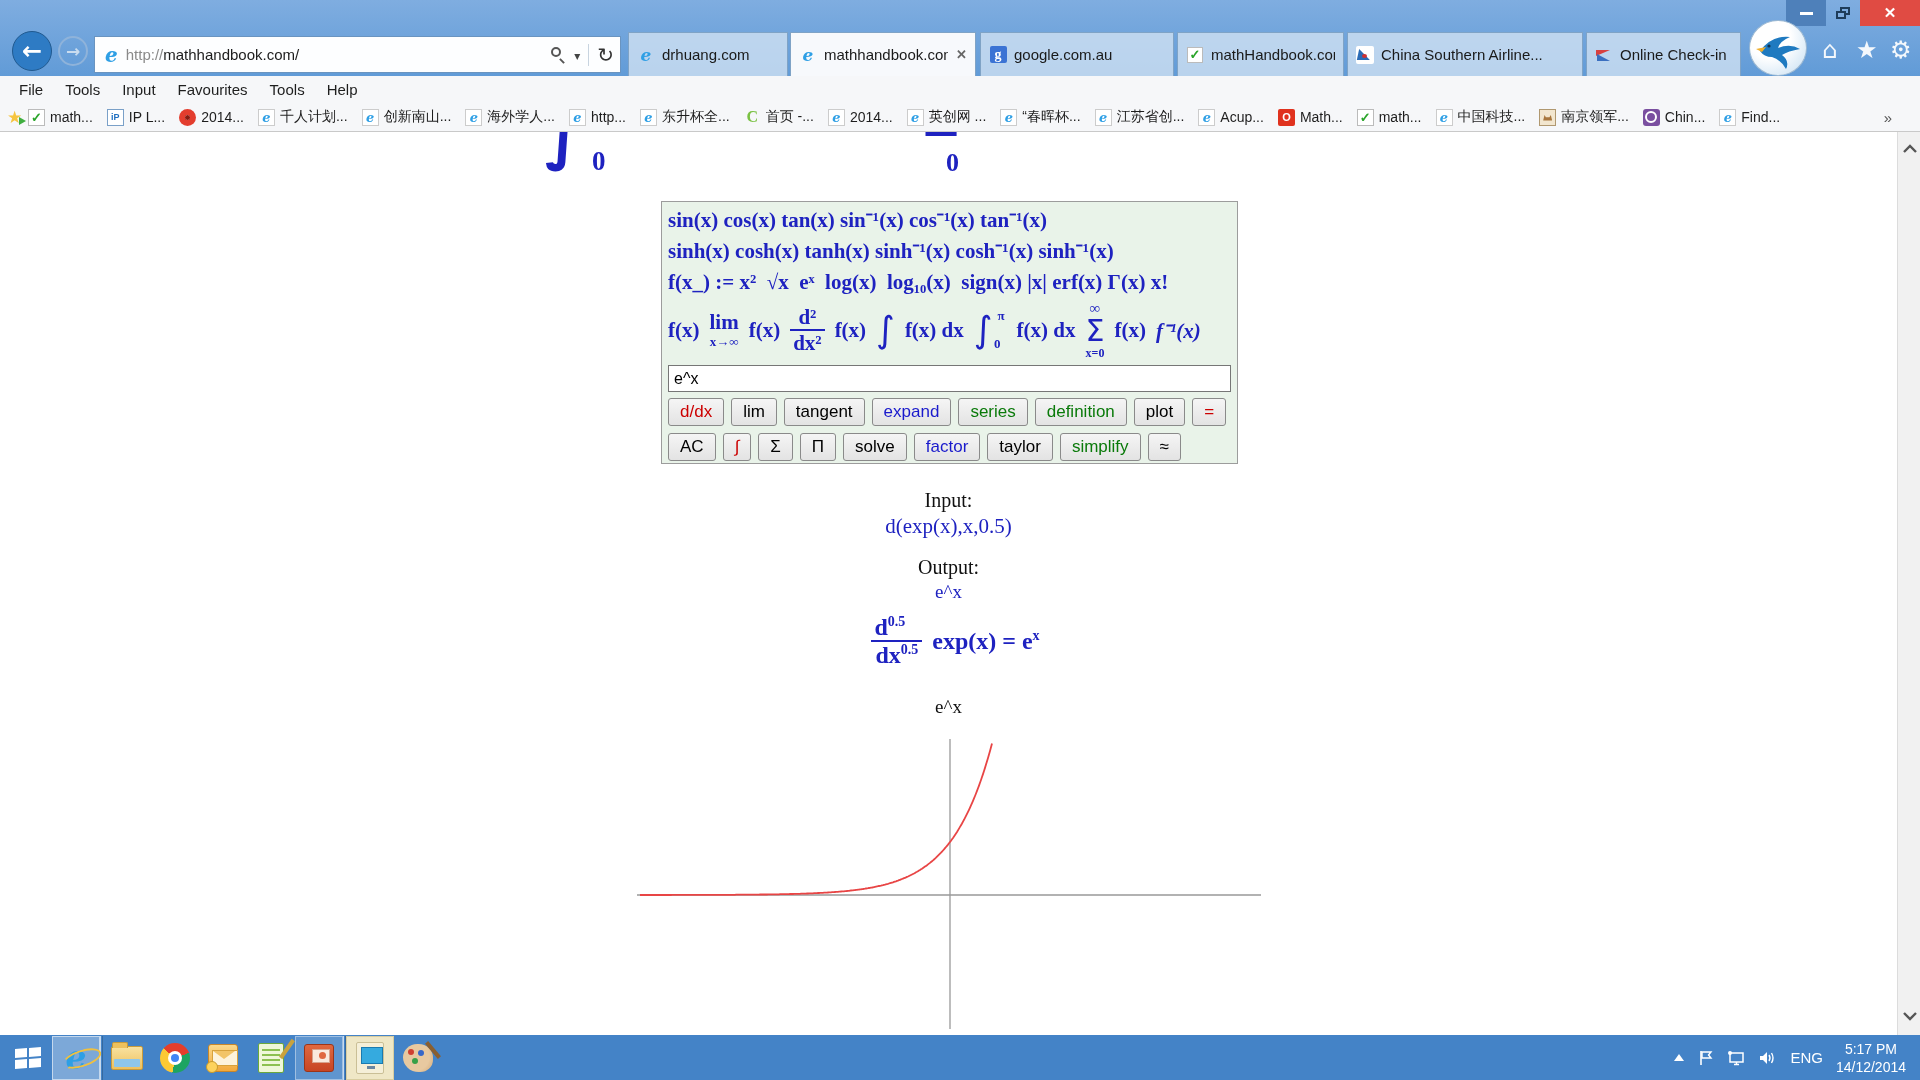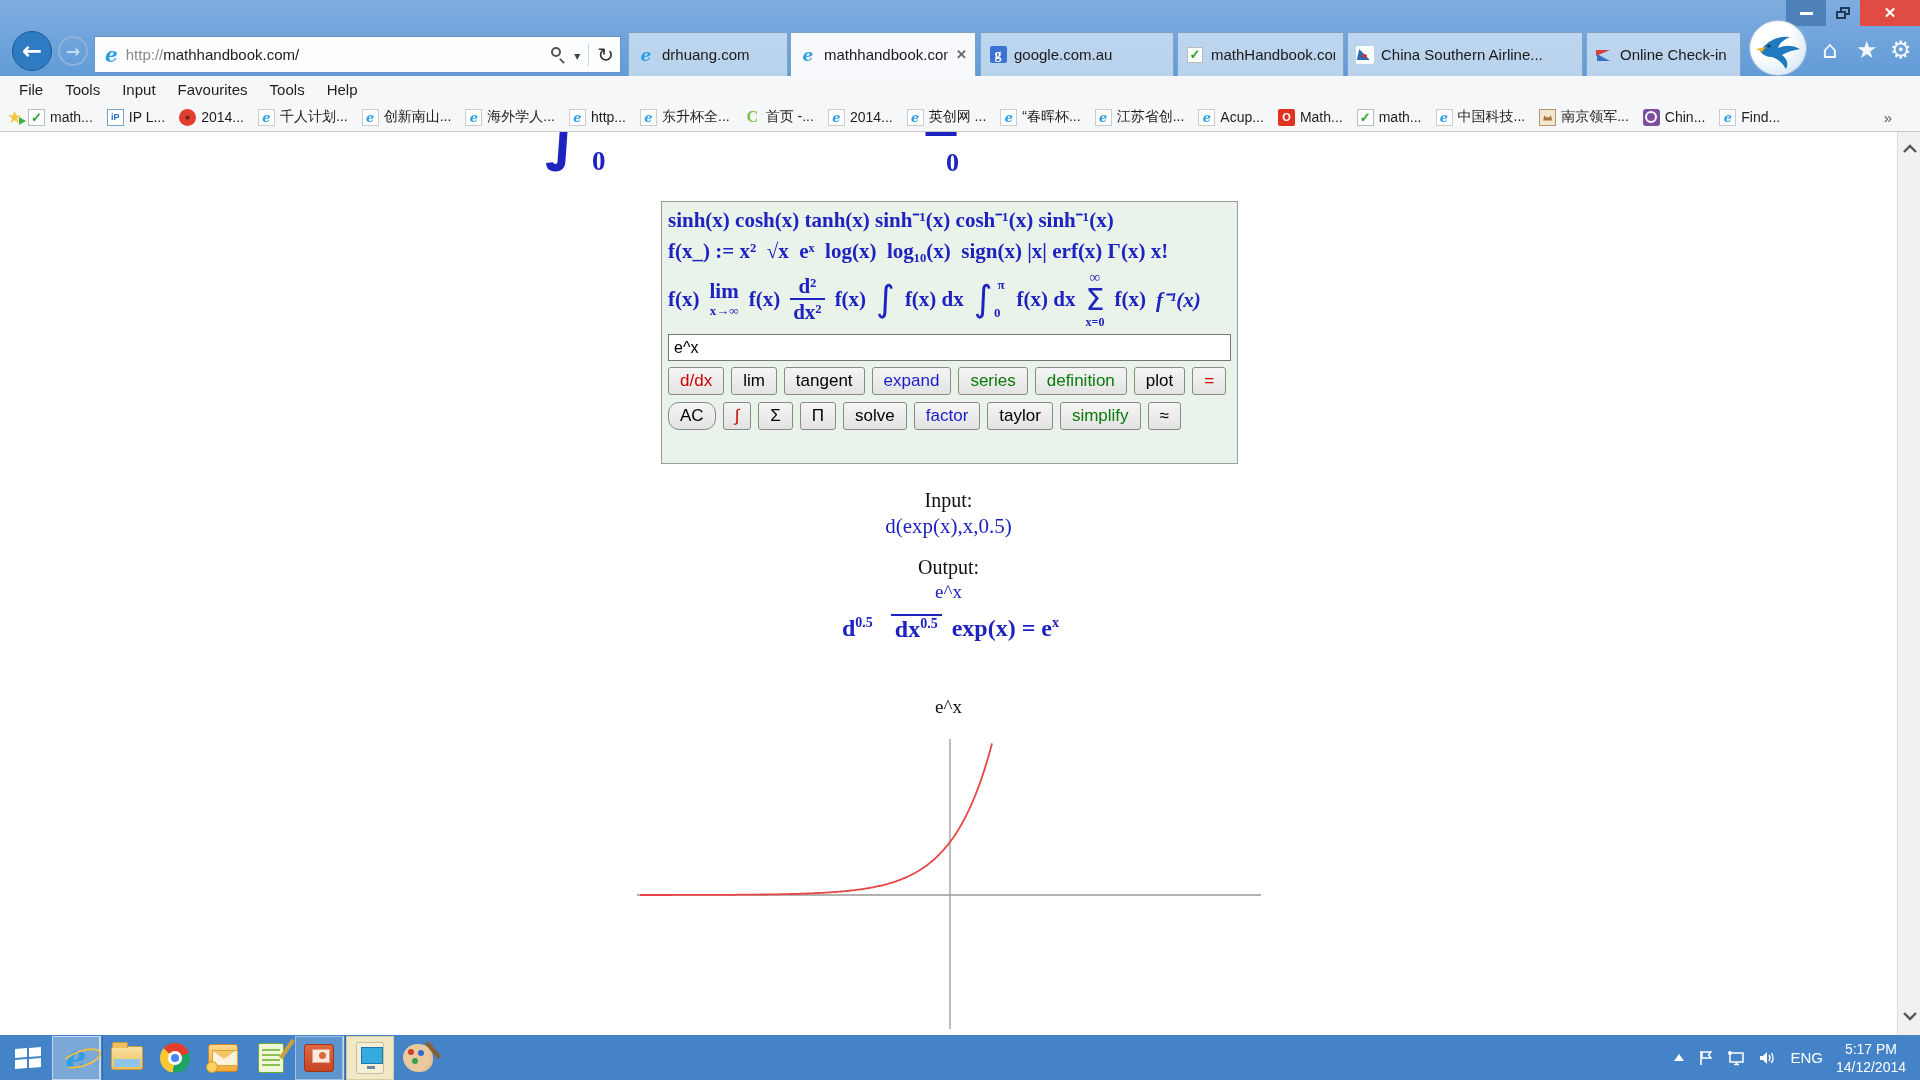--- a/index.html
+++ b/index.html
@@ -136,21 +136,21 @@
   .cbtn { background:linear-gradient(#f5f5f5,#e3e3e3); border:1px solid #8a8a8a; border-radius:3px;
           font-size:17px; font-family:"Liberation Sans",sans-serif; padding:3px 11px; line-height:20px; }
   .rline { position:absolute; width:1897px; text-align:center; font-family:"Liberation Serif",serif; }
   .r-inlbl  { top:357px; font-size:20px; color:#111; }
   .r-inval  { top:382px; font-size:21px; color:#1e22c0; }
   .r-outlbl { top:424px; font-size:20px; color:#111; }
   .r-outval { top:449px; font-size:19px; color:#1e22c0; }
   .r-final  { top:564px; font-size:19px; color:#111; }
   .formula { position:absolute; top:482px; width:1897px; display:flex; justify-content:center; align-items:center;
              gap:10px; font-family:"Liberation Serif",serif; font-weight:bold; color:#1e22c0; font-size:24px; }
-  .formula .fr { display:inline-flex; flex-direction:row; align-items:center; line-height:1.1; }
+  .formula .fr { display:inline-flex; flex-direction:column; align-items:center; line-height:1.1; }
   .formula .fr .fnum, .formula .fr .fden { padding:0 4px; }
   .formula .fr .fden { border-top:2px solid #1e22c0;margin-left:14px; }
   .formula sup { font-size:14px; }
 
   .plot { position:absolute; left:0; top:0; width:1897px; height:903px; }
 
   
   .scrollbar { position:absolute; right:0; top:132px; width:23px; height:903px; background:#f1f1f1; border-left:1px solid #dcdcdc; }
   .sarrow { position:absolute; left:0; width:23px; height:22px; display:flex; align-items:center; justify-content:center; }
   .sarrow.up { top:6px; } .sarrow.down { bottom:8px; }
@@ -384,20 +384,21 @@
 </div>
 
 <div class="content">
 
   <span class="partial p-int">∫</span>
   <span class="partial p-int0">0</span>
   <span class="partial p-sig">Σ</span>
   <span class="partial p-sig0">0</span>
 
   <div class="panel">
+    <div class="mline">sin(x) cos(x) tan(x) sin⁻¹(x) cos⁻¹(x) tan⁻¹(x)</div>
     <div class="mline">sinh(x) cosh(x) tanh(x) sinh⁻¹(x) cosh⁻¹(x) sinh⁻¹(x)</div>
     <div class="mline">f(x_) := x²  √x  eˣ  log(x)  log₁₀(x)  sign(x) |x| erf(x) Γ(x) x!</div>
 
     <div class="row4">
       <span>f(x)</span>
       <span class="limstk">
         <span>lim</span>
         <span class="lsub">x→∞</span>
       </span>
       <span>f(x)</span>
@@ -429,21 +430,21 @@
       <button class="cbtn" style="color: rgb(204, 0, 0);">d/dx</button>
       <button class="cbtn" style="color: rgb(0, 0, 0);">lim</button>
       <button class="cbtn" style="color: rgb(0, 0, 0);">tangent</button>
       <button class="cbtn" style="color: rgb(26, 26, 204);">expand</button>
       <button class="cbtn" style="color: rgb(10, 122, 10);">series</button>
       <button class="cbtn" style="color: rgb(10, 122, 10);">definition</button>
       <button class="cbtn" style="color: rgb(0, 0, 0);">plot</button>
       <button class="cbtn" style="color: rgb(204, 0, 0);">=</button>
     </div>
     <div class="btnrow">
-      <button class="cbtn" style="color: rgb(0, 0, 0); border-radius: 11px;">AC</button>
+      <button class="cbtn" style="color: rgb(0, 0, 0);">AC</button>
       <button class="cbtn" style="color: rgb(204, 0, 0);">∫</button>
       <button class="cbtn" style="color: rgb(0, 0, 0);">Σ</button>
       <button class="cbtn" style="color: rgb(0, 0, 0);">Π</button>
       <button class="cbtn" style="color: rgb(0, 0, 0);">solve</button>
       <button class="cbtn" style="color: rgb(26, 26, 204);">factor</button>
       <button class="cbtn" style="color: rgb(0, 0, 0);">taylor</button>
       <button class="cbtn" style="color: rgb(10, 122, 10);">simplify</button>
       <button class="cbtn" style="color: rgb(0, 0, 0);">≈</button>
     </div>
   </div>

